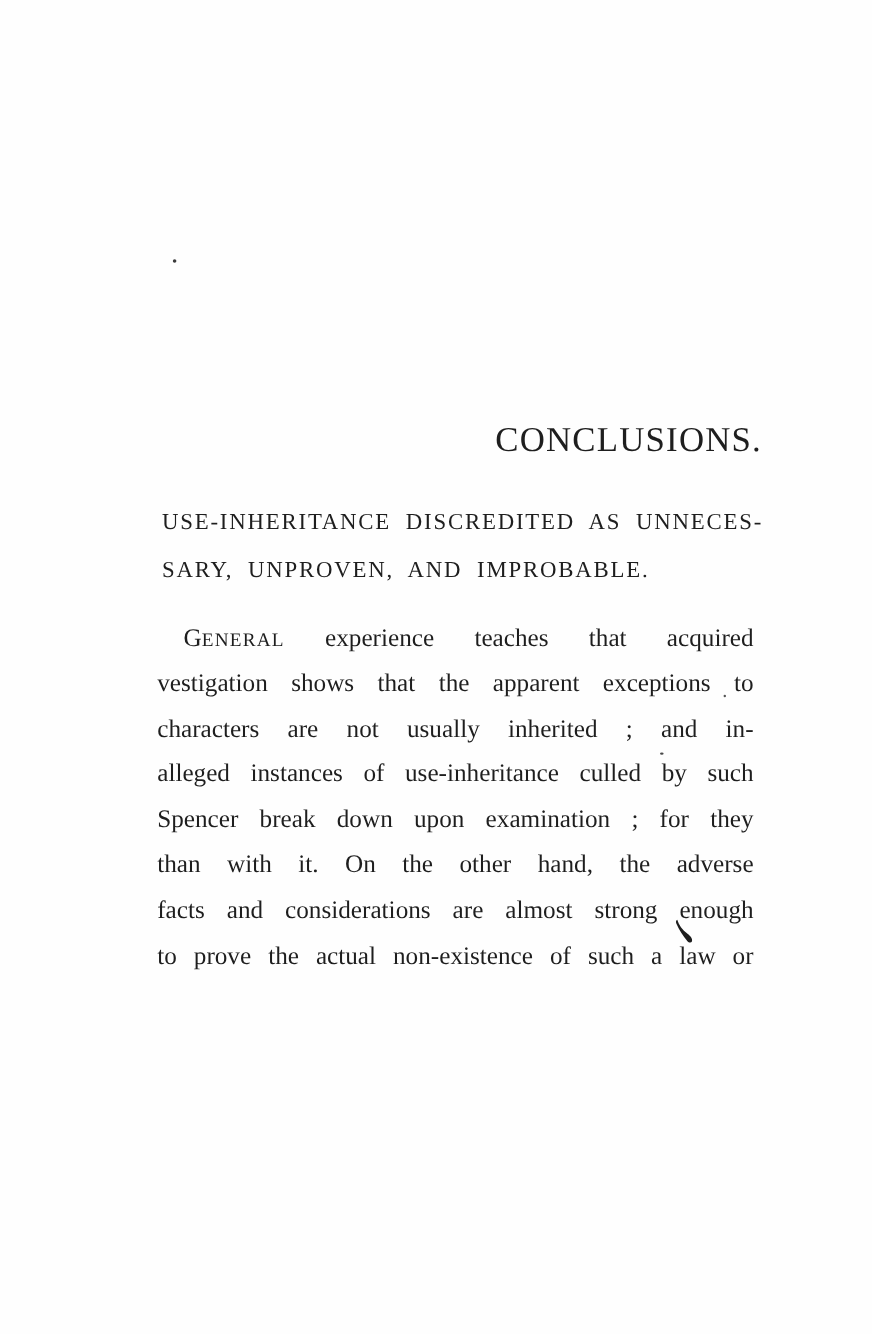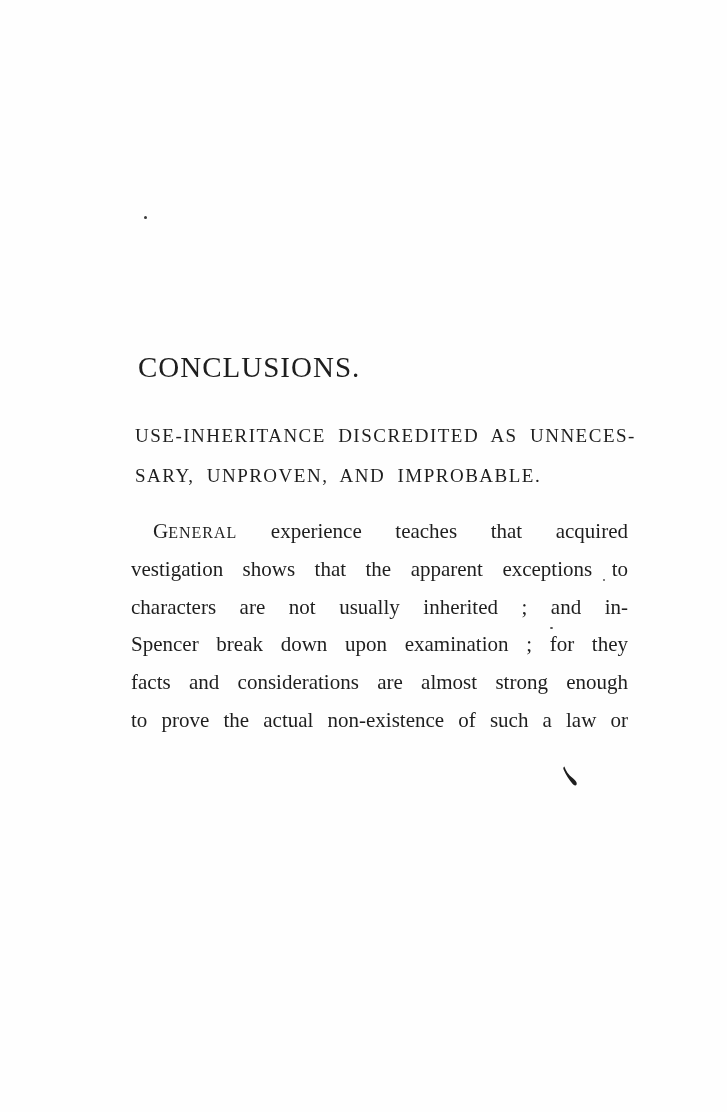--- a/index.html
+++ b/index.html
@@ -16,21 +16,21 @@
     position: absolute;
     left: 138px;
     top: 346px;
     width: 497px;
     height: 42px;
     line-height: 42px;
     margin: 0;
     font-size: 29px;
     font-weight: normal;
     letter-spacing: 1px;
-    text-align: left;
+    text-align: right;
     white-space: nowrap;
   }
   .heading {
     position: absolute;
     left: 135px;
     top: 416px;
     width: 497px;
   }
   .heading-line {
     height: 40px;
@@ -97,21 +97,23 @@
 
   <div class="heading">
     <div class="heading-line">USE-INHERITANCE DISCREDITED AS UNNECES-</div>
     <div class="heading-line">SARY, UNPROVEN, AND IMPROBABLE.</div>
   </div>
 
   <div class="para">
     <div class="body-line first"><span class="lead-cap">G</span><span class="small-caps">ENERAL</span><span> experience teaches that acquired</span></div>
     <div class="body-line">vestigation shows that the apparent exceptions to</div>
     <div class="body-line">characters are not usually inherited ; and in-</div>
+    <div class="body-line">alleged instances of use-inheritance culled by such</div>
     <div class="body-line">Spencer break down upon examination ; for they</div>
+    <div class="body-line">than with it. On the other hand, the adverse</div>
     <div class="body-line">facts and considerations are almost strong enough</div>
     <div class="body-line">to prove the actual non-existence of such a law or</div>
   </div>
 
   <svg class="pen-mark" viewBox="0 0 17 21" xmlns="http://www.w3.org/2000/svg">
     <path d="M2.4,0.4 C3.6,4.4 6.4,8.8 11.2,12.4 C13.4,14.1 15.4,16.6 14.6,18.5 C14.0,19.9 12.0,19.7 10.7,18.1 C7.2,13.9 3.9,9.0 1.6,3.6 C1.0,2.1 1.4,0.7 2.4,0.4 Z"></path>
   </svg>
 
   <div class="dot-over-e"></div>
   <div class="dot-under-hyphen"></div>

